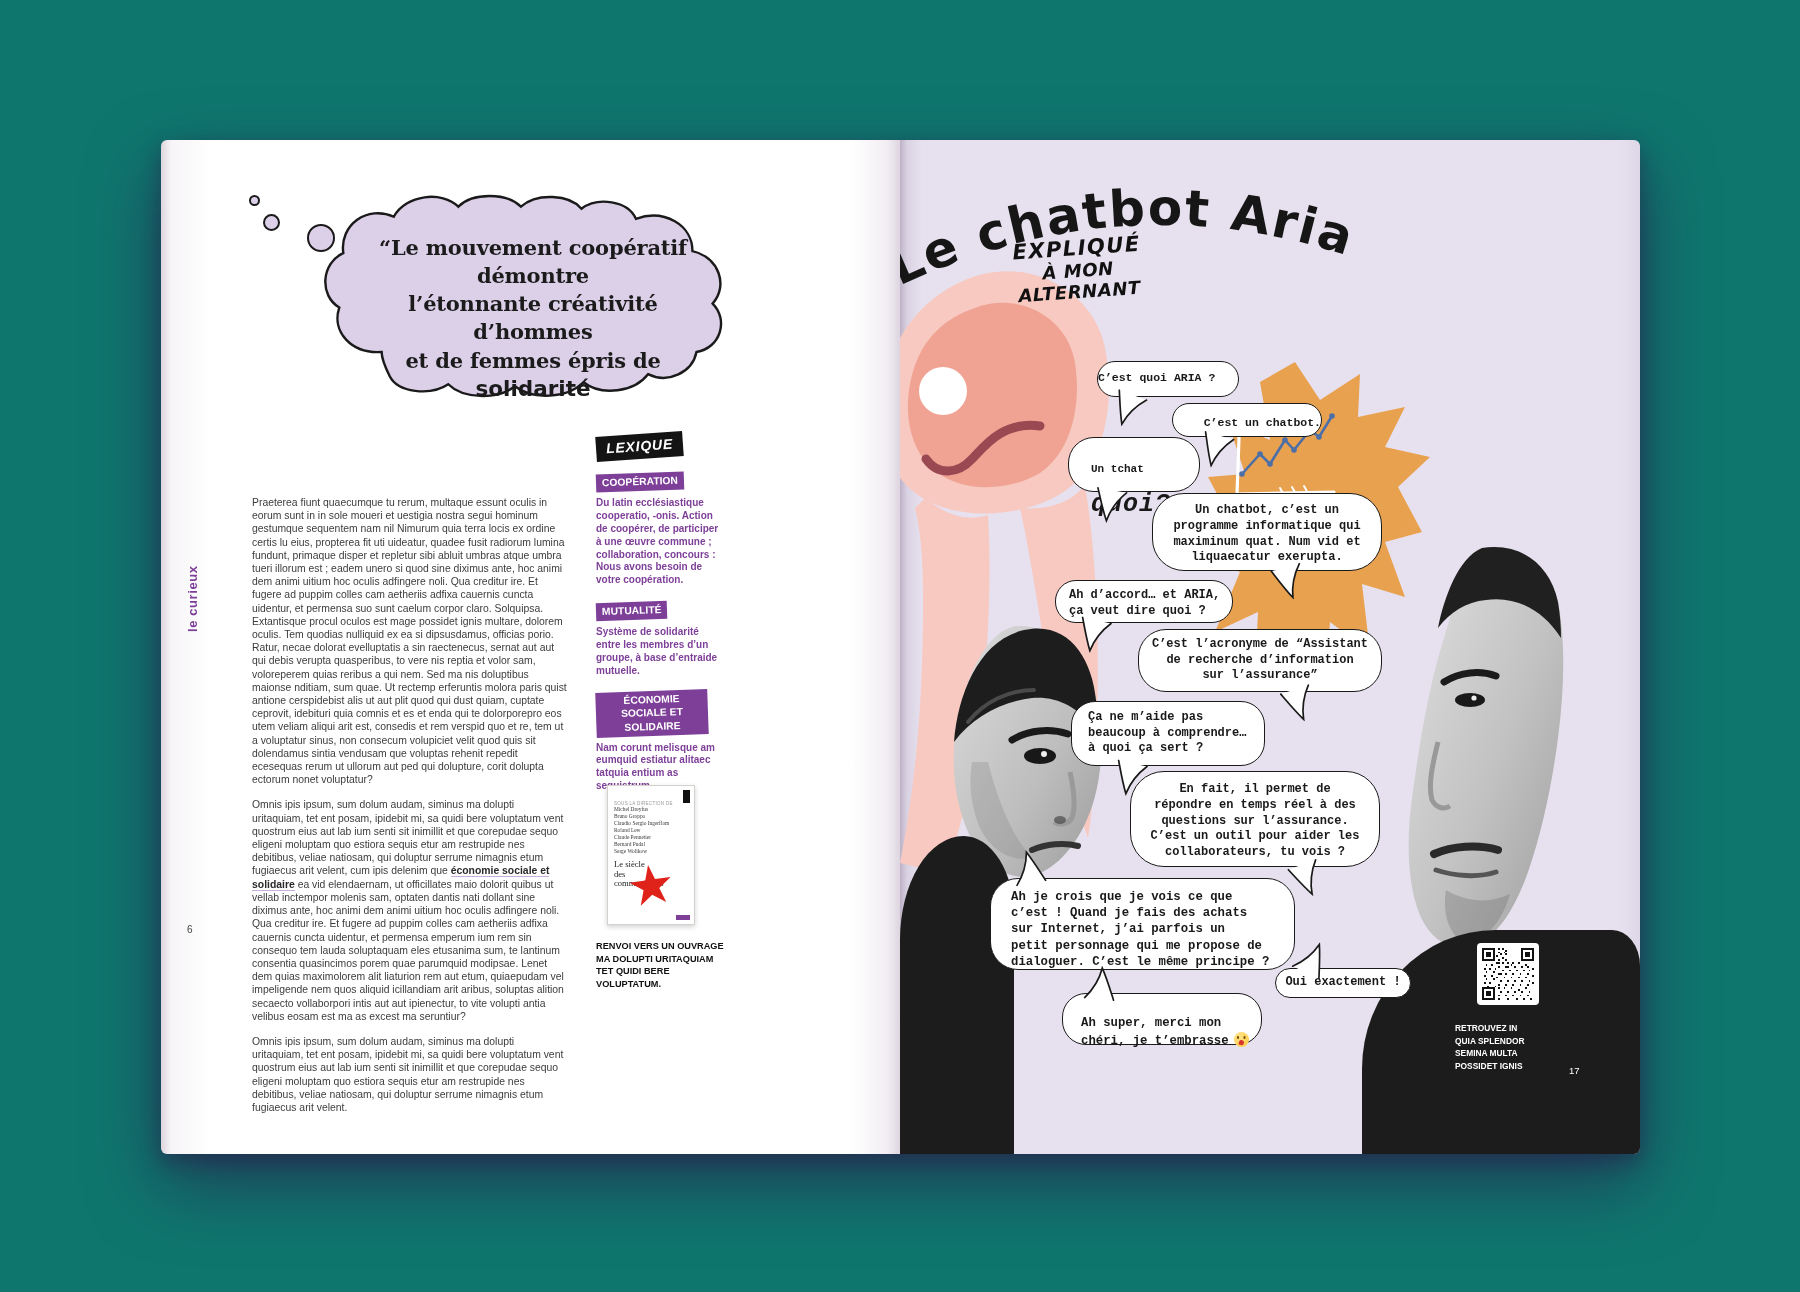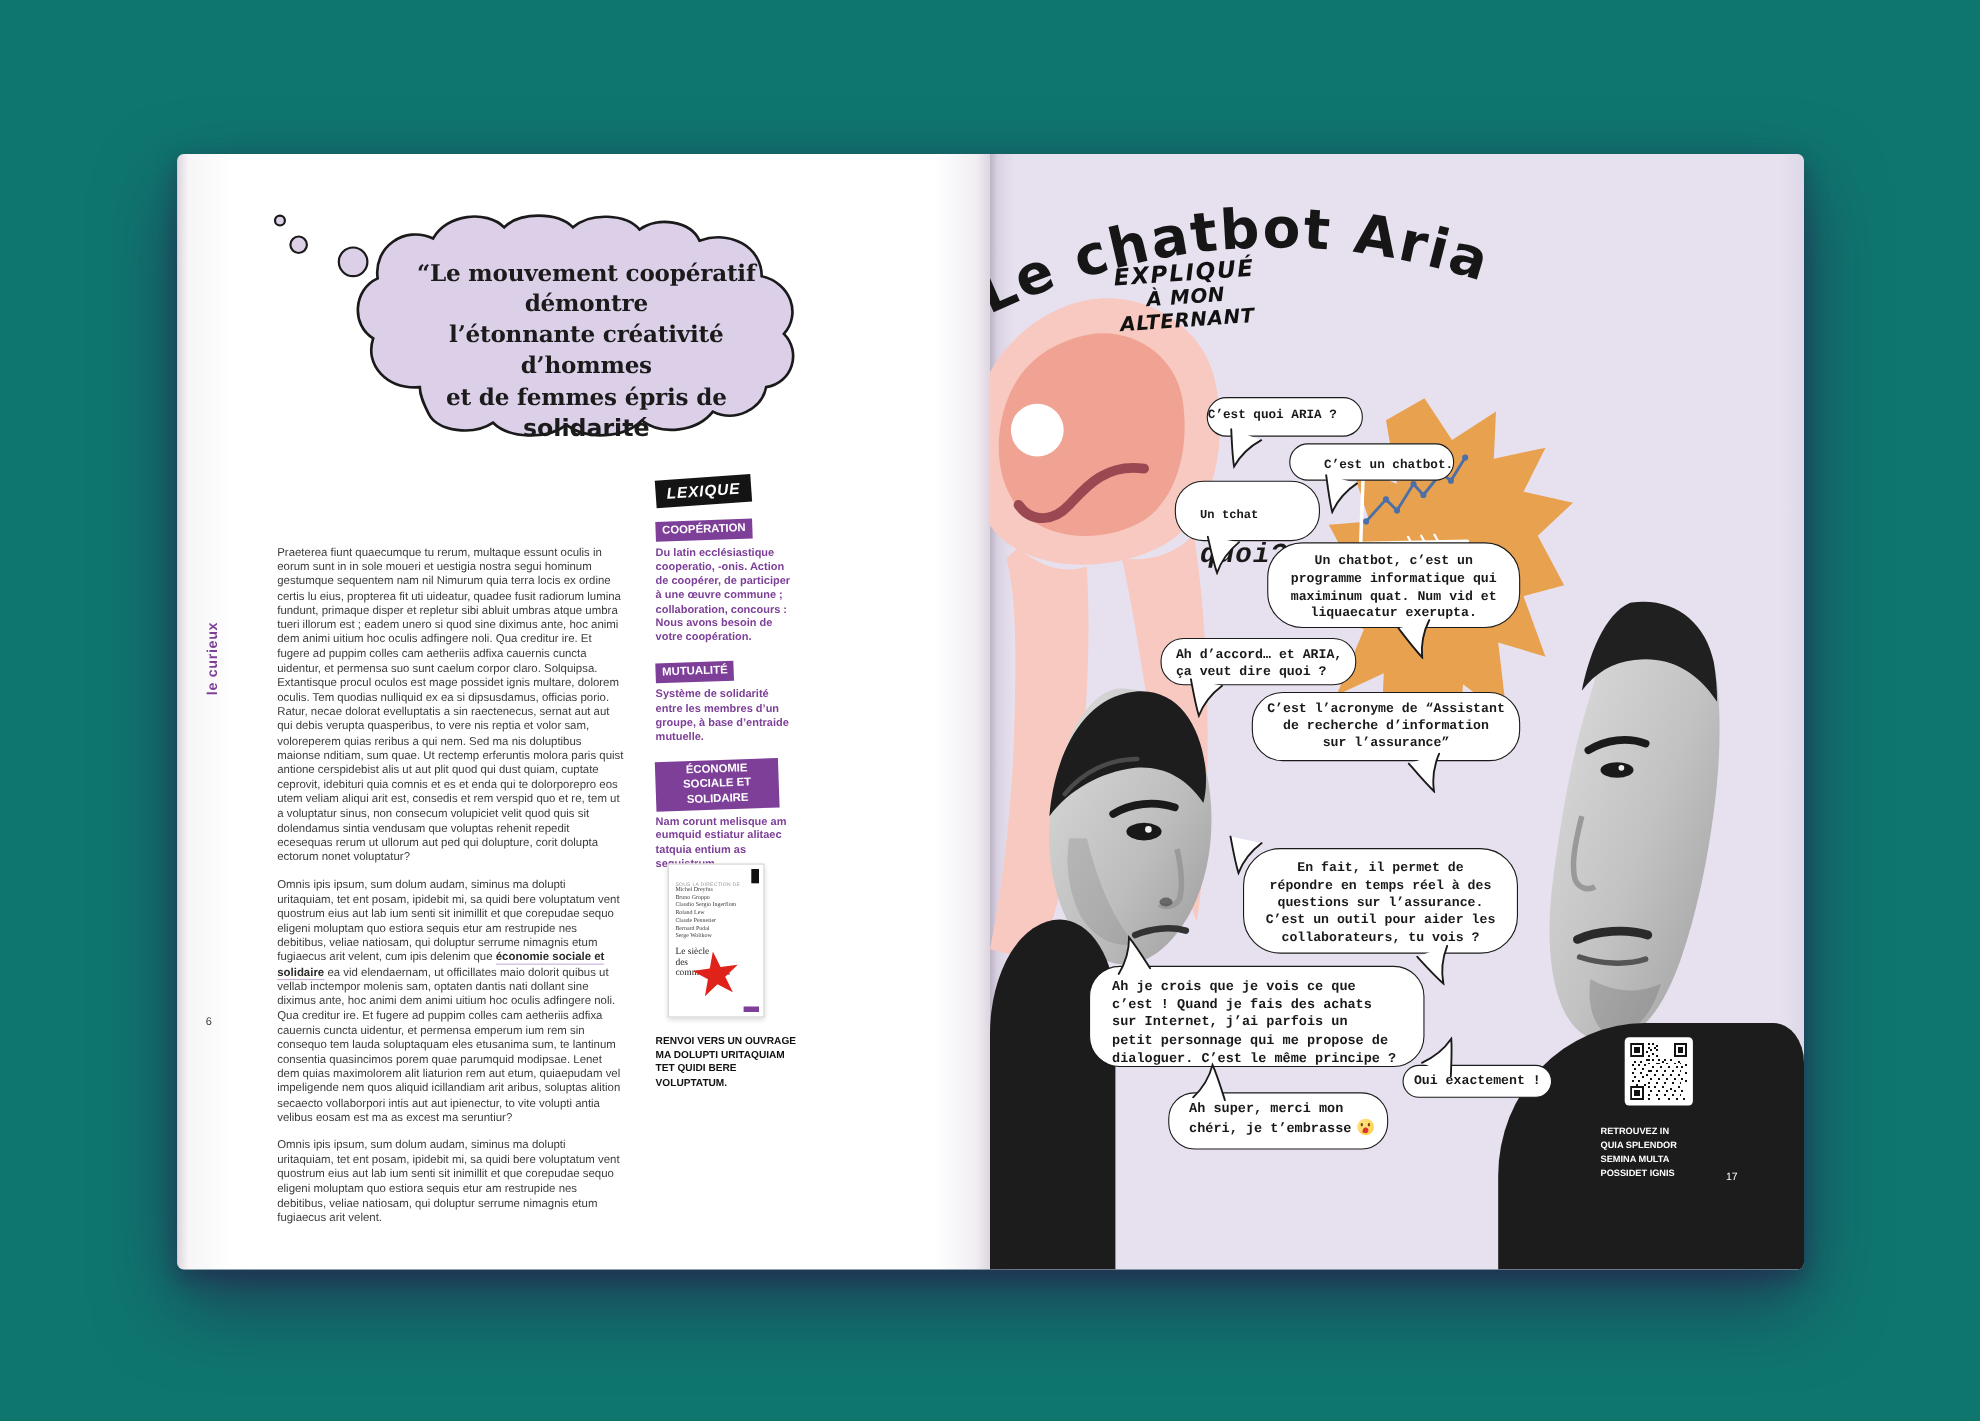--- a/index.html
+++ b/index.html
@@ -65,21 +65,21 @@
   #b3 { left:168px; top:297px; width:132px; height:55px; border-radius:26px; padding:7px 0 0 22px; }
   .b3-small { display:block; font-size:11px; line-height:1.1; }
   .b3-big { display:block; font-size:25px; font-style:italic; letter-spacing:1px; line-height:.95; }
   #b4 { left:252px; top:353px; width:230px; height:78px; border-radius:32px; font-size:12px; text-align:center; padding-top:9px; line-height:1.32; }
   #b5 { left:155px; top:440px; width:178px; height:43px; border-radius:21px; font-size:12px; padding:7px 0 0 13px; line-height:1.3; }
   #b6 { left:238px; top:489px; width:244px; height:63px; border-radius:28px; font-size:12px; text-align:center; padding-top:7px; line-height:1.3; }
   #b7 { left:171px; top:561px; width:194px; height:65px; border-radius:24px; font-size:12px; padding:8px 0 0 16px; line-height:1.3; }
   #b8 { left:230px; top:631px; width:250px; height:96px; border-radius:34px; font-size:12px; text-align:center; padding-top:10px; line-height:1.32; }
   #b9 { left:90px; top:738px; width:305px; height:92px; border-radius:28px; font-size:12.3px; padding:10px 0 0 20px; line-height:1.32; }
   #b10 { left:375px; top:828px; width:136px; height:30px; border-radius:15px; font-size:12px; text-align:center; padding-top:6px; }
-  #b11 { left:162px; top:853px; width:200px; height:52px; border-radius:24px; font-size:12.3px; padding:7px 0 0 18px; line-height:1.3; }
+  #b11 { left:162px; top:853px; width:200px; height:52px; border-radius:24px; font-size:12.3px; padding:22px 0 0 18px; line-height:1.3; }
 
   .kiss { display:inline-block; width:15px; height:15px; border-radius:50%;
      background:radial-gradient(circle at 35% 30%, #ffe38a, #ffc93c); position:relative; margin-left:5px; vertical-align:-3px; }
   .kiss::before { content:""; position:absolute; left:3px; top:4.5px; width:2.5px; height:2.5px; border-radius:50%;
      background:#7a4b00; box-shadow:6.5px 0 0 0 #7a4b00; }
   .kiss::after { content:""; position:absolute; left:5px; top:8.5px; width:4.5px; height:4.5px;
      border-radius:50% 50% 50% 12%; background:#d8342c; transform:rotate(14deg); }
 
   .left-face { left:28px; top:482px; width:190px; height:262px; z-index:2; }
   .left-torso { left:0; top:696px; width:114px; height:318px; background:#1c1c1c;
@@ -274,20 +274,23 @@
           <path d="M3,1 C8,13 12,23 17,32 C19,20 25,9 32,1" fill="#fff" stroke="#1a1a1a" stroke-width="1.7" stroke-linecap="round"></path>
         </svg>
 
       <div class="bubble" id="b6"><span>C’est l’acronyme de “Assistant
 de recherche d’information
 sur l’assurance”</span></div>
       <svg class="tail" style="left:382px; top:548px; transform:rotate(-18deg);" width="34" height="34" viewBox="0 0 34 34">
           <path d="M3,1 C8,13 12,23 17,32 C19,20 25,9 32,1" fill="#fff" stroke="#1a1a1a" stroke-width="1.7" stroke-linecap="round"></path>
         </svg>
 
+      <div class="bubble" id="b7"><span>Ça ne m’aide pas
+beaucoup à comprendre…
+à quoi ça sert ?</span></div>
       <svg class="tail" style="left:212px; top:622px; transform:rotate(12deg);" width="34" height="34" viewBox="0 0 34 34">
           <path d="M3,1 C8,13 12,23 17,32 C19,20 25,9 32,1" fill="#fff" stroke="#1a1a1a" stroke-width="1.7" stroke-linecap="round"></path>
         </svg>
 
       <div class="bubble" id="b8"><span>En fait, il permet de
 répondre en temps réel à des
 questions sur l’assurance.
 C’est un outil pour aider les
 collaborateurs, tu vois ?</span></div>
       <svg class="tail" style="left:390px; top:723px; transform:rotate(-20deg);" width="34" height="34" viewBox="0 0 34 34">

